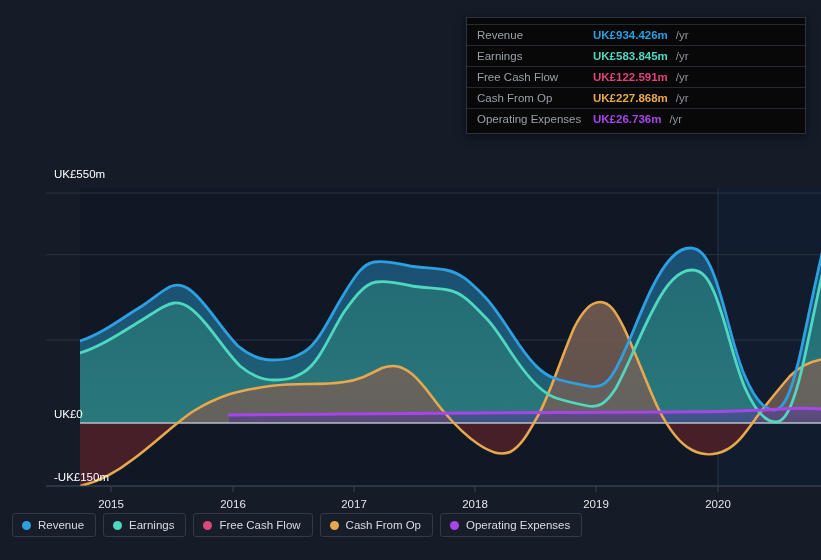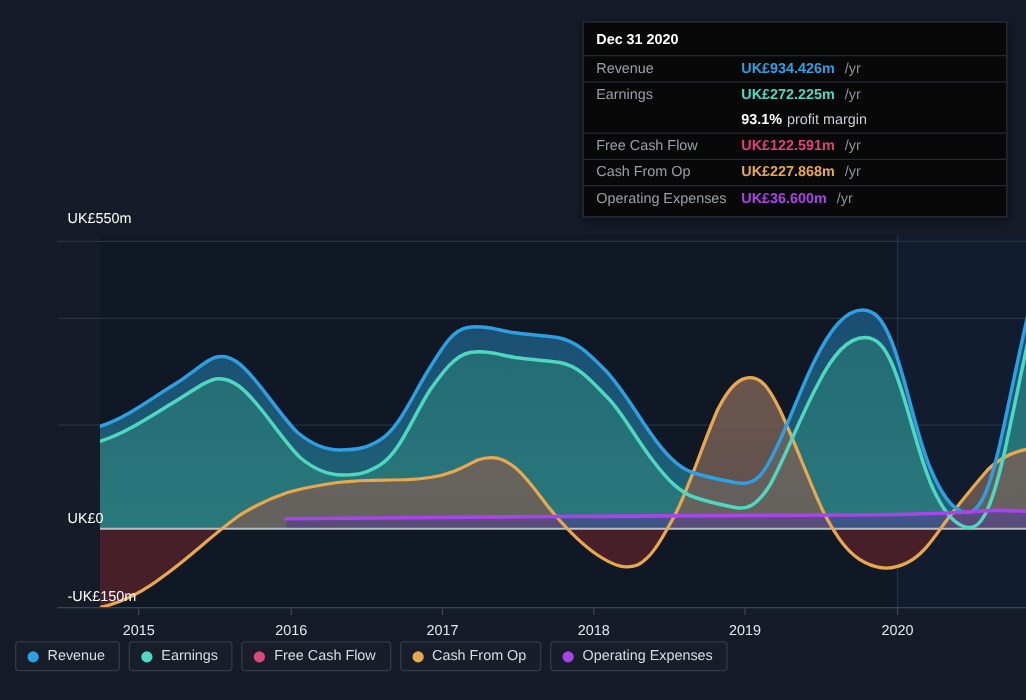--- a/index.html
+++ b/index.html
@@ -245,55 +245,49 @@
     <text class="xlabel" x="79" y="492">2015</text>
     <text class="xlabel" x="201" y="492">2016</text>
     <text class="xlabel" x="322" y="492">2017</text>
     <text class="xlabel" x="443" y="492">2018</text>
     <text class="xlabel" x="564" y="492">2019</text>
     <text class="xlabel" x="686" y="492">2020</text>
   </svg>
   </div>
 
   <div class="tooltip">
-    <div class="tt-title">Dec 31 2020</div>
 
     <div class="tt-row">
       <span class="tt-label">Revenue</span>
       <span class="tt-val" style="color:#2e9fe0">UK£934.426m</span>
       <span class="tt-unit">/yr</span>
     </div>
 
     <div class="tt-row">
       <span class="tt-label">Earnings</span>
-      <span class="tt-val" style="color:#4fd7c0">UK£272.225m</span>
-      <span class="tt-unit">/yr</span>
-    </div>
-
-    <div class="tt-row noline">
-      <span class="tt-label"></span>
-      <span class="tt-val" style="color:#ffffff">93.1%</span>
-      <span class="tt-sub">profit margin</span>
-    </div>
+      <span class="tt-val" style="color:#4fd7c0">UK£583.845m</span>
+      <span class="tt-unit">/yr</span>
+    </div>
+
 
     <div class="tt-row">
       <span class="tt-label">Free Cash Flow</span>
       <span class="tt-val" style="color:#e0437a">UK£122.591m</span>
       <span class="tt-unit">/yr</span>
     </div>
 
     <div class="tt-row">
       <span class="tt-label">Cash From Op</span>
       <span class="tt-val" style="color:#e8a84e">UK£227.868m</span>
       <span class="tt-unit">/yr</span>
     </div>
 
     <div class="tt-row">
       <span class="tt-label">Operating Expenses</span>
-      <span class="tt-val" style="color:#a845e8">UK£36.600m</span>
+      <span class="tt-val" style="color:#a845e8">UK£26.736m</span>
       <span class="tt-unit">/yr</span>
     </div>
   </div>
 
   <div class="legend">
     <div class="lg-item">
       <span class="lg-dot" style="background:#2e9fe0"></span>
       <span>Revenue</span>
     </div>
     <div class="lg-item">

